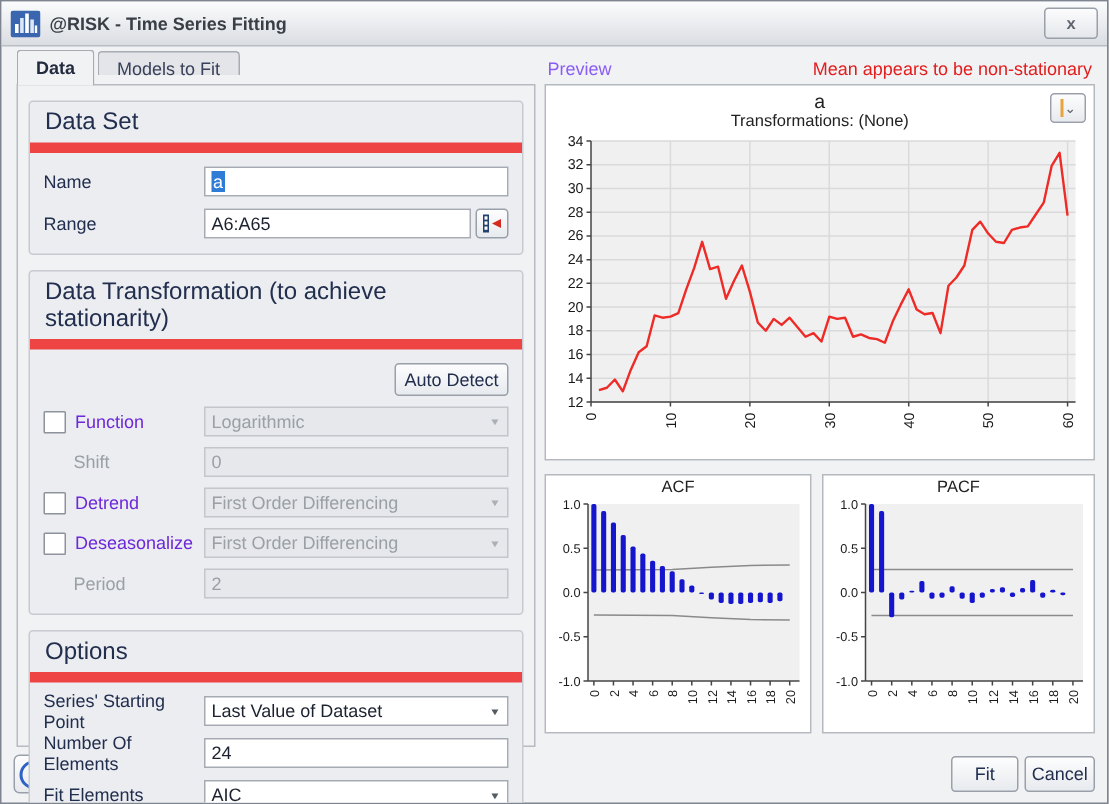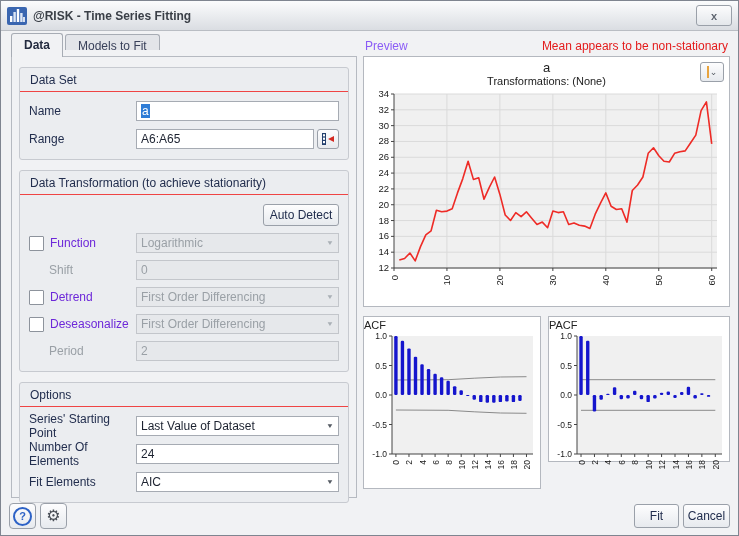--- a/index.html
+++ b/index.html
@@ -16,21 +16,21 @@
   
   .tabs{position:absolute;left:10px;top:32px;display:flex;z-index:3;}
   .tab{font-size:12px;color:#232b3f;padding:4px 12px 3px;border:1px solid #a7acb4;border-bottom:none;
        border-radius:3px 3px 0 0;background:#e3e5e9;margin-right:2px;height:23px;box-sizing:border-box;}
   .tab.active{background:#f1f2f4;font-weight:bold;position:relative;height:24px;z-index:4;}
   .tab.inactive{margin-top:1px;height:16px;color:#39415a;}
   
   .left-panel{position:absolute;left:10px;top:55px;width:346px;height:442px;border:1px solid #b6bac1;
               box-sizing:border-box;background:#f1f2f4;z-index:2;}
   .group{margin:10px 7px 0 7px;border:1px solid #c7cad0;border-radius:3px;background:#ebedf0;}
-  .group-header{padding:5px 10px 4px;border-bottom:1px solid #ef4444;font-size:12px;color:#222e4e;}
+  .group-header{padding:5px 10px 4px;border-bottom:7px solid #ef4444;font-size:16px;color:#222e4e;}
   .group-body{padding:8px 9px 9px;display:flex;flex-direction:column;gap:6px;}
   .row{display:flex;align-items:center;height:22px;}
   .lbl{width:107px;flex:0 0 auto;font-size:12px;color:#222e4e;}
   .lbl.dis{color:#9aa0a6;}
   .lbl.indent{padding-left:20px;width:87px;}
   .field{flex:1;height:20px;border:1px solid #a6abb3;background:#fff;font-size:12px;color:#1c2230;
          display:flex;align-items:center;padding:0 4px;box-sizing:border-box;}
   .field.dis{background:#e6e8eb;border-color:#c3c6cb;color:#9aa0a6;}
   .dd-arrow{margin-left:auto;font-size:8px;color:#555b63;transform:scaleY(.8);}
   .field.dis .dd-arrow{color:#aab0b6;}
@@ -45,22 +45,22 @@
   .preview-lbl{position:absolute;left:364px;top:38px;font-size:12px;color:#8b5cf6;}
   .warning{position:absolute;right:10px;top:38px;font-size:12px;}
   .panel{position:absolute;background:#fff;border:1px solid #b4b8bf;box-sizing:border-box;}
   .main-panel{left:362px;top:55px;width:367px;height:251px;}
   .chart-title{text-align:center;font-size:13px;color:#222;margin-top:3px;}
   .chart-sub{text-align:center;font-size:11px;color:#222;}
   .combo{position:absolute;right:5px;top:5px;width:24px;height:20px;display:flex;align-items:center;justify-content:center;gap:1px;}
   .combo .focusbar{width:2px;height:12px;background:#e8a33d;}
   .combo .chev{font-size:9px;color:#555b63;}
   .acf-panel{left:362px;top:315px;width:178px;height:173px;}
-  .pacf-panel{left:547px;top:315px;width:182px;height:146px;}
-  .small-title{text-align:left;font-size:11px;color:#222;margin-top:2px;}
+  .pacf-panel{left:547px;top:315px;width:182px;height:173px;}
+  .small-title{text-align:center;font-size:11px;color:#222;margin-top:2px;}
   svg text{font-family:"Liberation Sans",sans-serif;}
   
   .help-btn{position:absolute;left:8px;top:502px;width:27px;height:26px;border-radius:4px;}
   .gear-btn{position:absolute;left:39px;top:502px;width:27px;height:26px;border-radius:4px;}
   .qmark{width:15px;height:15px;border:2px solid #2d62c6;border-radius:50%;color:#2d62c6;font-size:11px;
          font-weight:bold;display:flex;align-items:center;justify-content:center;}
   .gear-glyph{font-size:16px;color:#4a4f57;line-height:1;}
   .fit-btn{position:absolute;right:59px;top:503px;width:45px;height:24px;}
   .cancel-btn{position:absolute;right:8px;top:503px;width:47px;height:24px;}
 </style>

